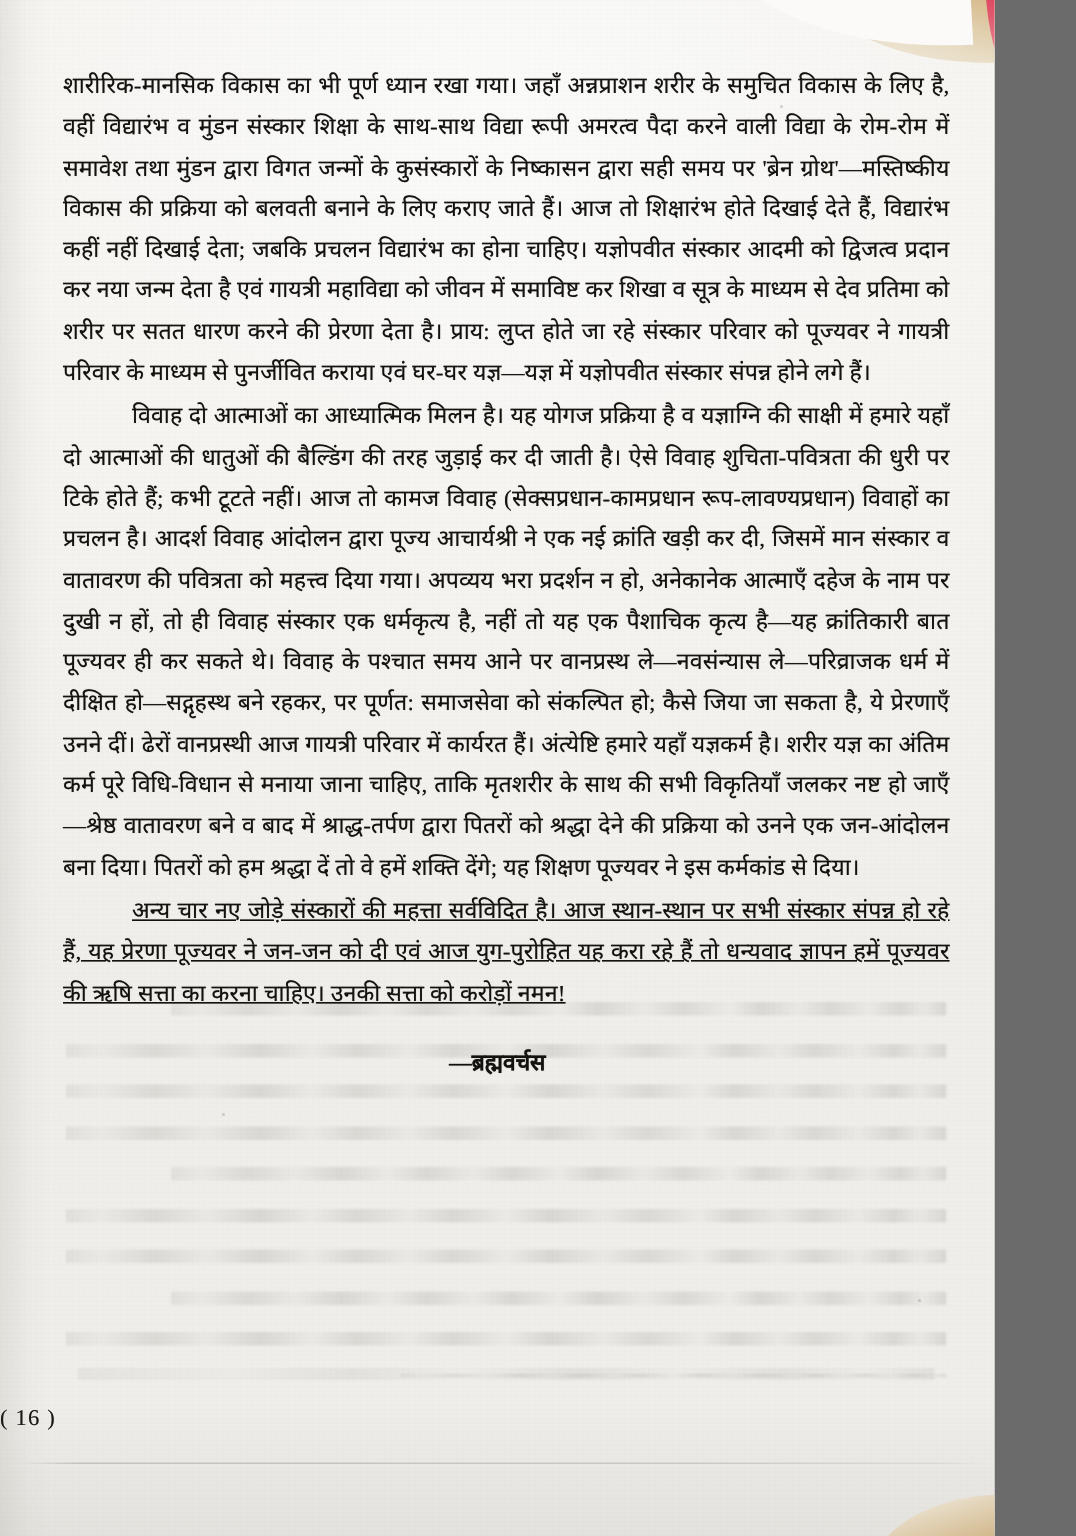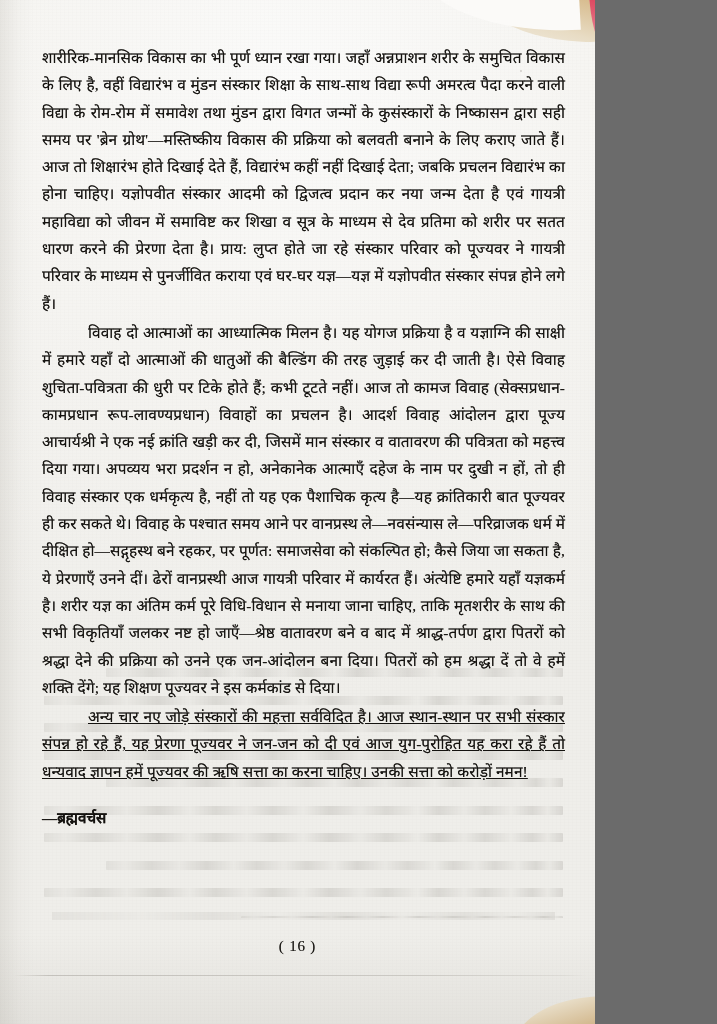--- a/index.html
+++ b/index.html
@@ -3,21 +3,21 @@
 <meta charset="utf-8">
 <title>Scanned Hindi Book Page 16</title>
 <style>
   html, body {
     margin: 0;
     padding: 0;
     background: #6b6b6b;
   }
   .page {
     position: relative;
-    width: 595px;
+    width: 663px;
     height: 1024px;
     overflow: hidden;
     background: #f2f1ee;
     font-family: "Liberation Serif", "DejaVu Serif", serif;
   }
 
   
   .paper-base {
     position: absolute;
     inset: 0;
@@ -160,35 +160,34 @@
     -webkit-font-smoothing: none;
     text-shadow: 0 0 .45px rgba(20,18,15,.55);
   }
   .para.indent { text-indent: 46px; }
   .para + .para { margin-top: 2px; }
   .para:last-of-type { text-align: justify; }
   .para.last-line-free { text-align-last: left; text-decoration: underline; }
 
   .signature {
     margin-top: 22px;
-    text-align: left;
+    text-align: center;
     padding-right: 12px;
     color: #14120f;
     font-family: "Liberation Serif", "DejaVu Serif", serif;
     font-size: 15.2px;
     font-weight: bold;
     line-height: 22px;
     text-shadow: 0 0 .5px rgba(20,18,15,.6);
   }
 
   .page-number {
     position: absolute;
     left: 0; right: 0;
     top: 938px;
-    text-align: center;
     z-index: 6;
     color: #1a1814;
     font-family: "Liberation Serif", "DejaVu Serif", serif;
     font-size: 15px;
     letter-spacing: .8px;
     text-shadow: 0 0 .4px rgba(20,18,15,.5);
   }
 
   
   .speck {

